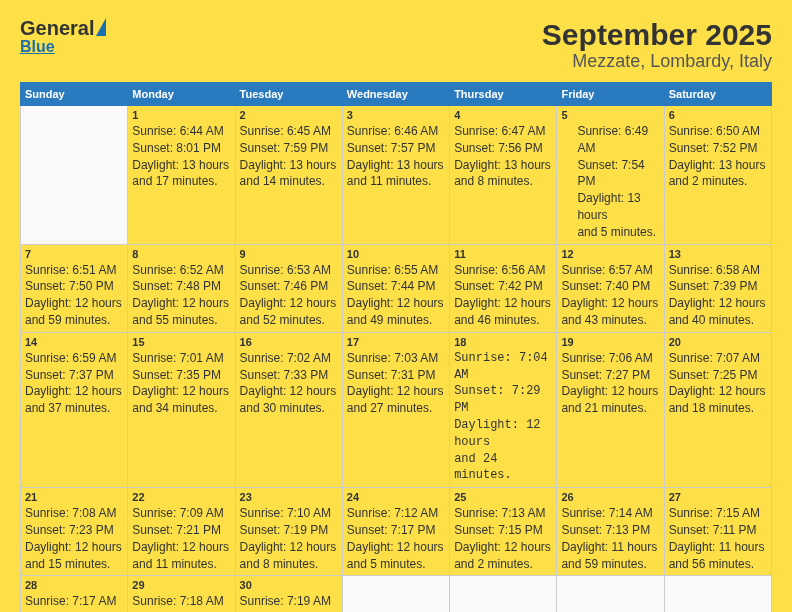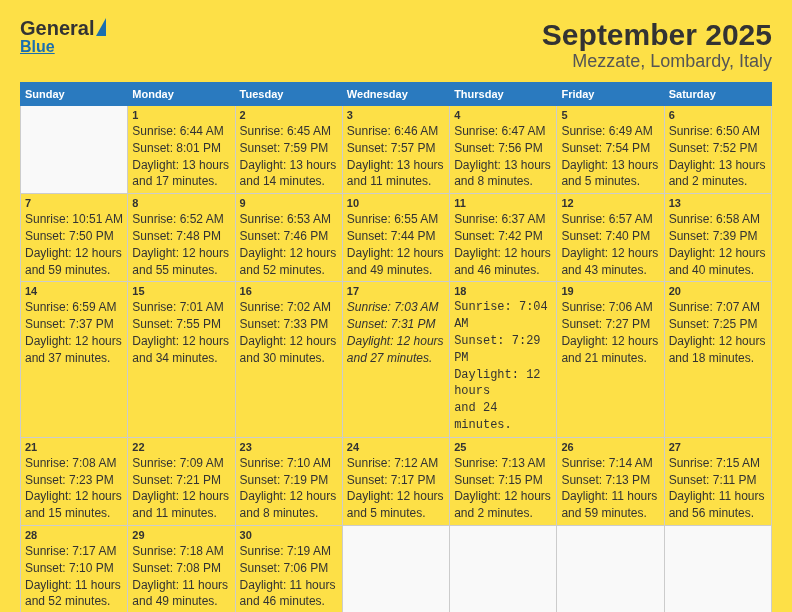--- a/index.html
+++ b/index.html
@@ -154,37 +154,37 @@
           </td>
           <td>
             <div class="day-number">4</div>
             <div class="day-info" style="white-space: pre-line;">Sunrise: 6:47 AM
 Sunset: 7:56 PM
 Daylight: 13 hours
 and 8 minutes.</div>
           </td>
           <td>
             <div class="day-number">5</div>
-            <div class="day-info" style="white-space: pre-line;">Sunrise: 6:49 AM
+            <div class="day-info" style="white-space: pre-line; margin-left: 16px;">Sunrise: 6:49 AM
 Sunset: 7:54 PM
 Daylight: 13 hours
 and 5 minutes.</div>
           </td>
           <td>
             <div class="day-number">6</div>
             <div class="day-info" style="white-space: pre-line;">Sunrise: 6:50 AM
 Sunset: 7:52 PM
 Daylight: 13 hours
 and 2 minutes.</div>
           </td>
         </tr>
         <tr>
           <td>
             <div class="day-number">7</div>
-            <div class="day-info" style="white-space: pre-line;">Sunrise: 10:51 AM
+            <div class="day-info" style="white-space: pre-line;">Sunrise: 6:51 AM
 Sunset: 7:50 PM
 Daylight: 12 hours
 and 59 minutes.</div>
           </td>
           <td>
             <div class="day-number">8</div>
             <div class="day-info" style="white-space: pre-line;">Sunrise: 6:52 AM
 Sunset: 7:48 PM
 Daylight: 12 hours
 and 55 minutes.</div>
@@ -198,21 +198,21 @@
           </td>
           <td>
             <div class="day-number">10</div>
             <div class="day-info" style="white-space: pre-line;">Sunrise: 6:55 AM
 Sunset: 7:44 PM
 Daylight: 12 hours
 and 49 minutes.</div>
           </td>
           <td>
             <div class="day-number">11</div>
-            <div class="day-info" style="white-space: pre-line;">Sunrise: 6:37 AM
+            <div class="day-info" style="white-space: pre-line;">Sunrise: 6:56 AM
 Sunset: 7:42 PM
 Daylight: 12 hours
 and 46 minutes.</div>
           </td>
           <td>
             <div class="day-number">12</div>
             <div class="day-info" style="white-space: pre-line;">Sunrise: 6:57 AM
 Sunset: 7:40 PM
 Daylight: 12 hours
 and 43 minutes.</div>
@@ -229,34 +229,34 @@
           <td>
             <div class="day-number">14</div>
             <div class="day-info" style="white-space: pre-line;">Sunrise: 6:59 AM
 Sunset: 7:37 PM
 Daylight: 12 hours
 and 37 minutes.</div>
           </td>
           <td>
             <div class="day-number">15</div>
             <div class="day-info" style="white-space: pre-line;">Sunrise: 7:01 AM
-Sunset: 7:55 PM
+Sunset: 7:35 PM
 Daylight: 12 hours
 and 34 minutes.</div>
           </td>
           <td>
             <div class="day-number">16</div>
             <div class="day-info" style="white-space: pre-line;">Sunrise: 7:02 AM
 Sunset: 7:33 PM
 Daylight: 12 hours
 and 30 minutes.</div>
           </td>
           <td>
             <div class="day-number">17</div>
-            <div class="day-info" style="white-space: pre-line; font-style: italic;">Sunrise: 7:03 AM
+            <div class="day-info" style="white-space: pre-line;">Sunrise: 7:03 AM
 Sunset: 7:31 PM
 Daylight: 12 hours
 and 27 minutes.</div>
           </td>
           <td>
             <div class="day-number">18</div>
             <div class="day-info" style="white-space: pre-line; font-family: Liberation Mono, monospace;">Sunrise: 7:04 AM
 Sunset: 7:29 PM
 Daylight: 12 hours
 and 24 minutes.</div>

